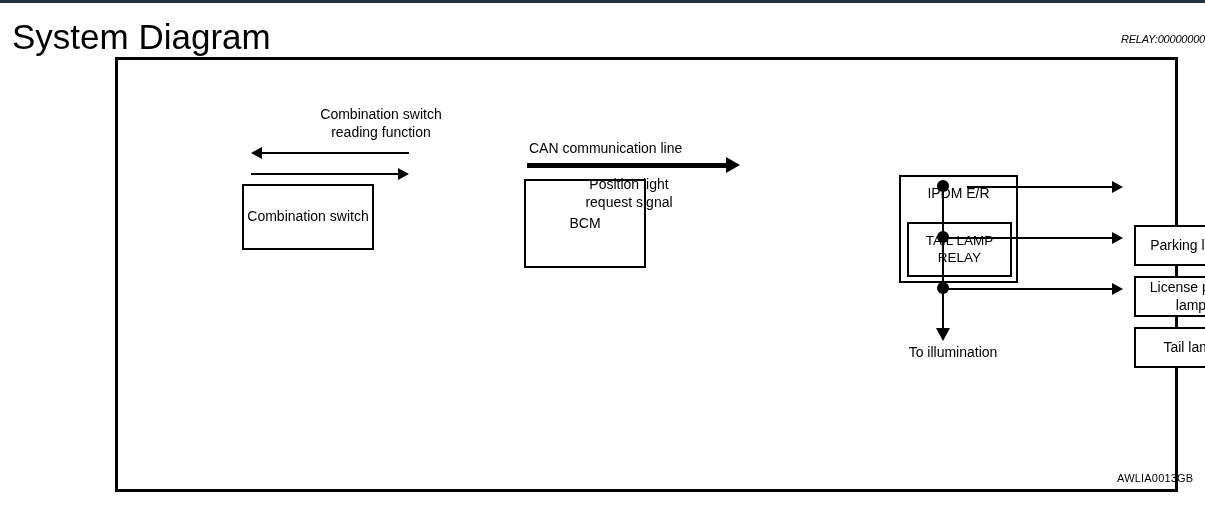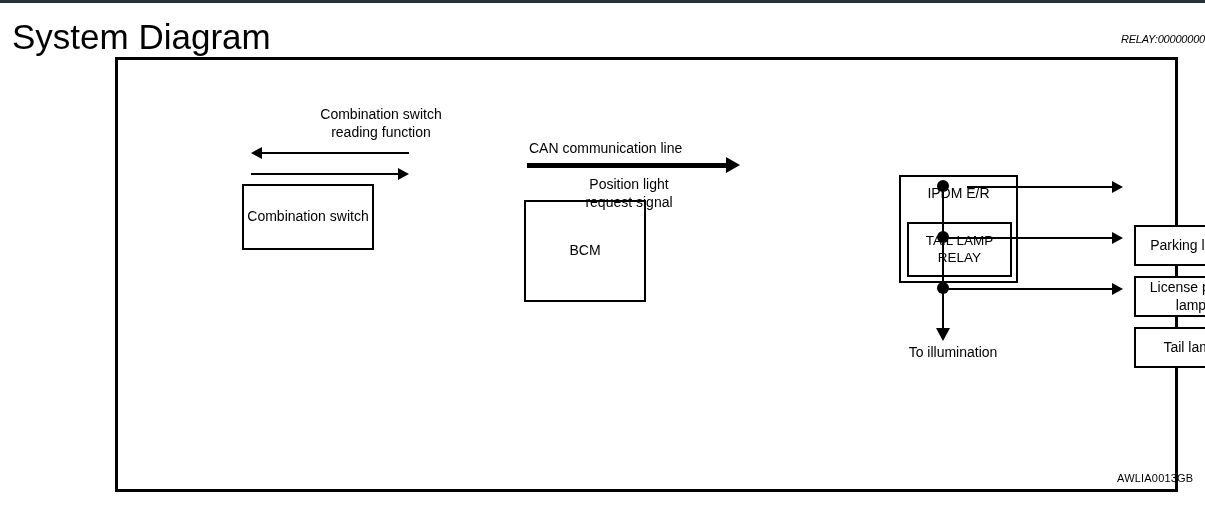--- a/index.html
+++ b/index.html
@@ -78,21 +78,21 @@
     display: flex;
     align-items: center;
     justify-content: center;
     text-align: center;
     font-size: 14px;
     line-height: 1.25;
     color: #000000;
   }
   
   #box-combination-switch { left: 124px; top: 124px; width: 132px; height: 66px; }
-  #box-bcm { left: 406px; top: 140px; width: 122px; height: 102px; }
+  #box-bcm { left: 406px; top: 119px; width: 122px; height: 89px; }
   #box-ipdm { left: 733px; top: 115px; width: 119px; height: 108px;
               display: block; padding-top: 5px; margin-left: 48px; }
   #ipdm-label { font-size: 14px; text-align: center; padding-top: 3px; }
   #box-tail-lamp-relay {
     position: absolute; left: 6px; top: 45px; width: 105px; height: 55px;
     border: 2px solid #000000; box-sizing: border-box; background:#ffffff;
     display:flex; align-items:center; justify-content:center; text-align:center;
     font-size: 13.5px; line-height: 1.2;
   }
   #box-parking-lamp { left: 1016px; top: 165px; width: 114px; height: 41px; }

